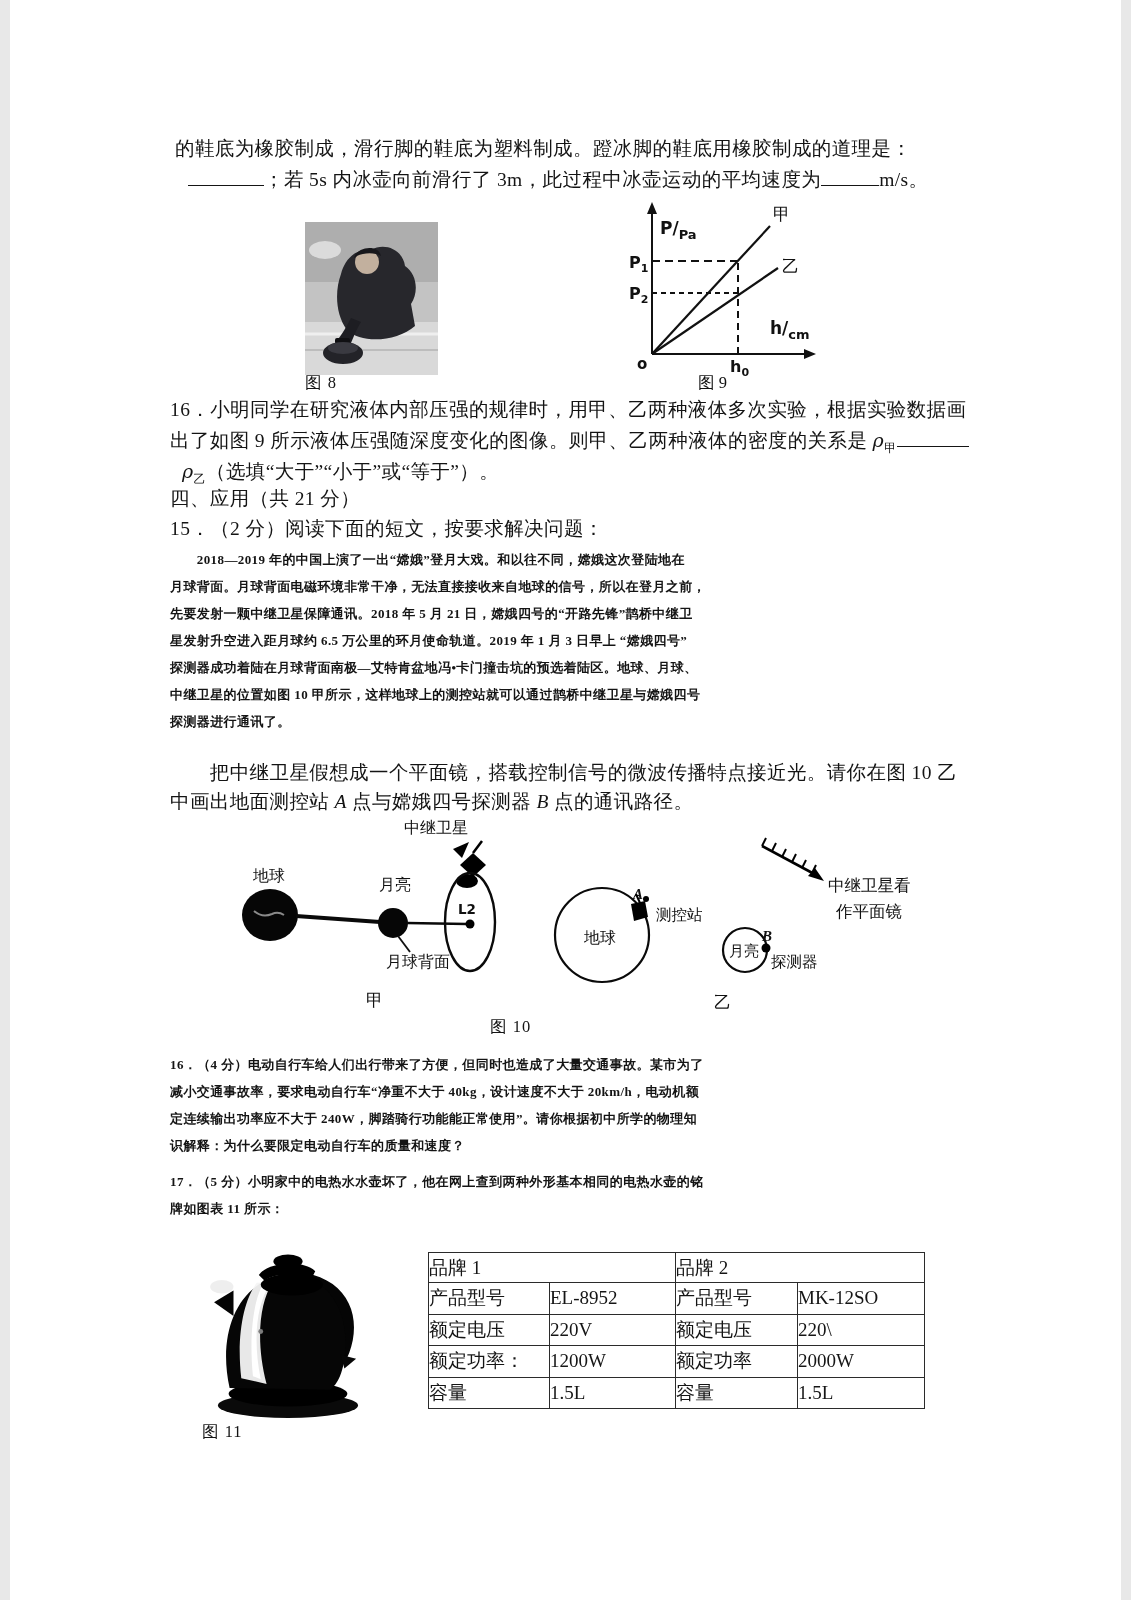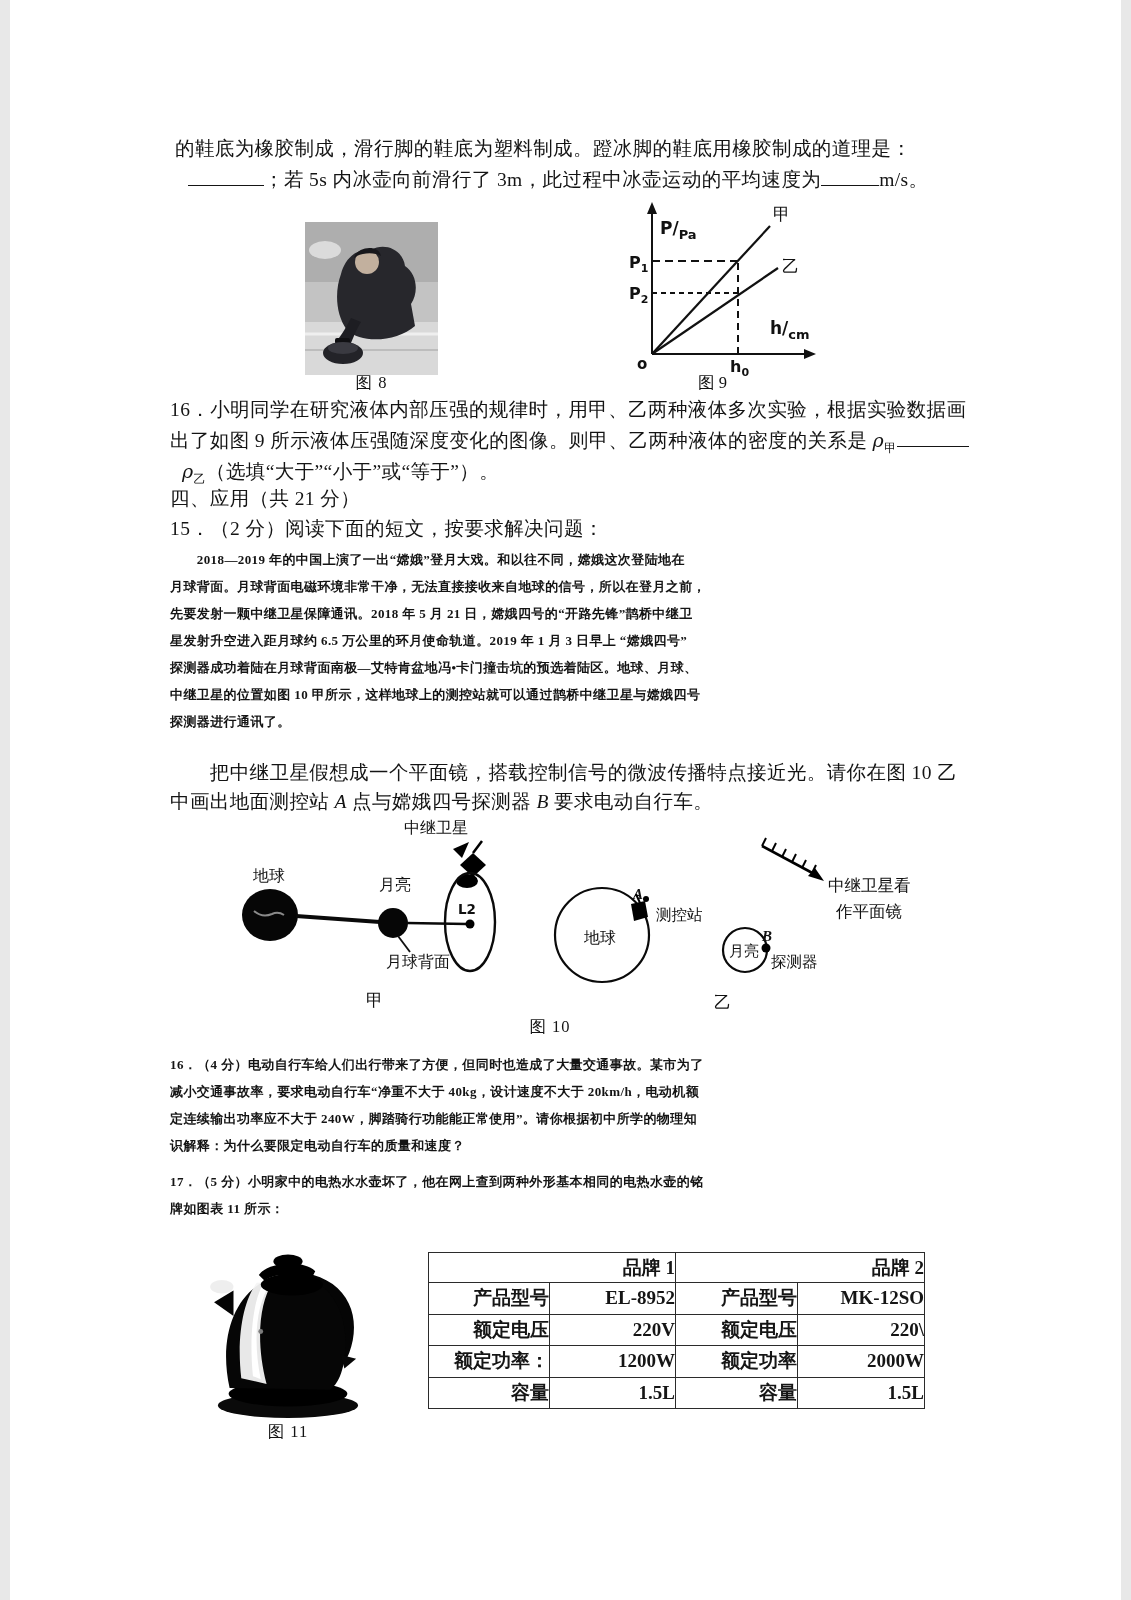--- a/index.html
+++ b/index.html
@@ -5,26 +5,26 @@
   html,body{margin:0;padding:0;background:#e8e8e8;}
   .page{position:relative;width:1111px;height:1600px;background:#ffffff;margin:0 auto;
         font-family:"Liberation Serif","DejaVu Serif",serif;color:#141414;overflow:hidden;}
   .line{position:absolute;font-size:19.5px;line-height:29.5px;letter-spacing:0.4px;white-space:pre;}
   .para{position:absolute;font-size:13px;line-height:27px;letter-spacing:0.4px;white-space:pre;font-weight:bold;}
   .blank{display:inline-block;height:15px;border-bottom:1.6px solid #151515;}
   .w75{width:76px}.w58{width:58px}.w70{width:72px}
   .rho-i{font-style:italic;font-family:"DejaVu Serif",serif;font-size:19px;}
   .rho-sub{font-size:12px;vertical-align:-5px;}
   .var-i{font-style:italic;font-family:"Liberation Serif",serif;}
-  .caption{position:absolute;font-size:16.5px;text-align:center;letter-spacing:1px;}
+  .caption{position:absolute;font-size:16.5px;letter-spacing:1px;}
   svg{position:absolute;overflow:visible;}
   svg text{font-family:"Liberation Serif","DejaVu Serif",serif;fill:#111;}
   .axislbl{font-family:"DejaVu Sans","Liberation Sans",sans-serif;font-weight:bold;}
   .kettle-table{position:absolute;left:418px;top:1252px;border-collapse:collapse;font-size:19px;color:#151515;}
-  .kettle-table th,.kettle-table td{border:1.3px solid #2b2b2b;text-align:right;font-weight:bold;padding:0;}
+  .kettle-table th,.kettle-table td{border:1.3px solid #2b2b2b;text-align:left;font-weight:normal;padding:0;}
   .kettle-table th{height:29px;}
   .kettle-table td{height:30.5px;}
 </style>
 </head>
 <body>
 
 <div class="page">
 
   <div class="line" style="left:165px;top:134px">的鞋底为橡胶制成，滑行脚的鞋底为塑料制成。蹬冰脚的鞋底用橡胶制成的道理是：</div>
   <div class="line" style="left:178px;top:165px"><span class="blank w75"></span><span>；若 5s 内冰壶向前滑行了 3m，此过程中冰壶运动的平均速度为</span><span class="blank w58"></span><span>m/s。</span></div>
@@ -83,21 +83,21 @@
 
   <div class="line" style="left:160px;top:514px">15．（2 分）阅读下面的短文，按要求解决问题：</div>
   <div class="para" style="left:160px;top:546px">　　2018—2019 年的中国上演了一出“嫦娥”登月大戏。和以往不同，嫦娥这次登陆地在
 月球背面。月球背面电磁环境非常干净，无法直接接收来自地球的信号，所以在登月之前，
 先要发射一颗中继卫星保障通讯。2018 年 5 月 21 日，嫦娥四号的“开路先锋”鹊桥中继卫
 星发射升空进入距月球约 6.5 万公里的环月使命轨道。2019 年 1 月 3 日早上 “嫦娥四号”
 探测器成功着陆在月球背面南极—艾特肯盆地冯•卡门撞击坑的预选着陆区。地球、月球、
 中继卫星的位置如图 10 甲所示，这样地球上的测控站就可以通过鹊桥中继卫星与嫦娥四号
 探测器进行通讯了。</div>
   <div class="line" style="left:160px;top:758px">　　把中继卫星假想成一个平面镜，搭载控制信号的微波传播特点接近光。请你在图 10 乙</div>
-  <div class="line" style="left:160px;top:787px"><span>中画出地面测控站 </span><i class="var-i">A</i><span> 点与嫦娥四号探测器 </span><i class="var-i">B</i><span> 要求电动自行车。</span></div>
+  <div class="line" style="left:160px;top:787px"><span>中画出地面测控站 </span><i class="var-i">A</i><span> 点与嫦娥四号探测器 </span><i class="var-i">B</i><span> 点的通讯路径。</span></div>
 
   <svg style="left:200px;top:815px" width="770" height="200" viewBox="0 0 770 200">
 
     <text x="194" y="18" font-size="16">中继卫星</text>
     <g>
       <polygon points="250,50 263,38 276,50 263,62" fill="#000"></polygon>
       <polygon points="243,34 259,27 252,43" fill="#000"></polygon>
       <line x1="263" y1="38" x2="272" y2="26" stroke="#000" stroke-width="2.5"></line>
       <ellipse cx="257" cy="66" rx="11" ry="7" fill="#000"></ellipse>
     </g>

